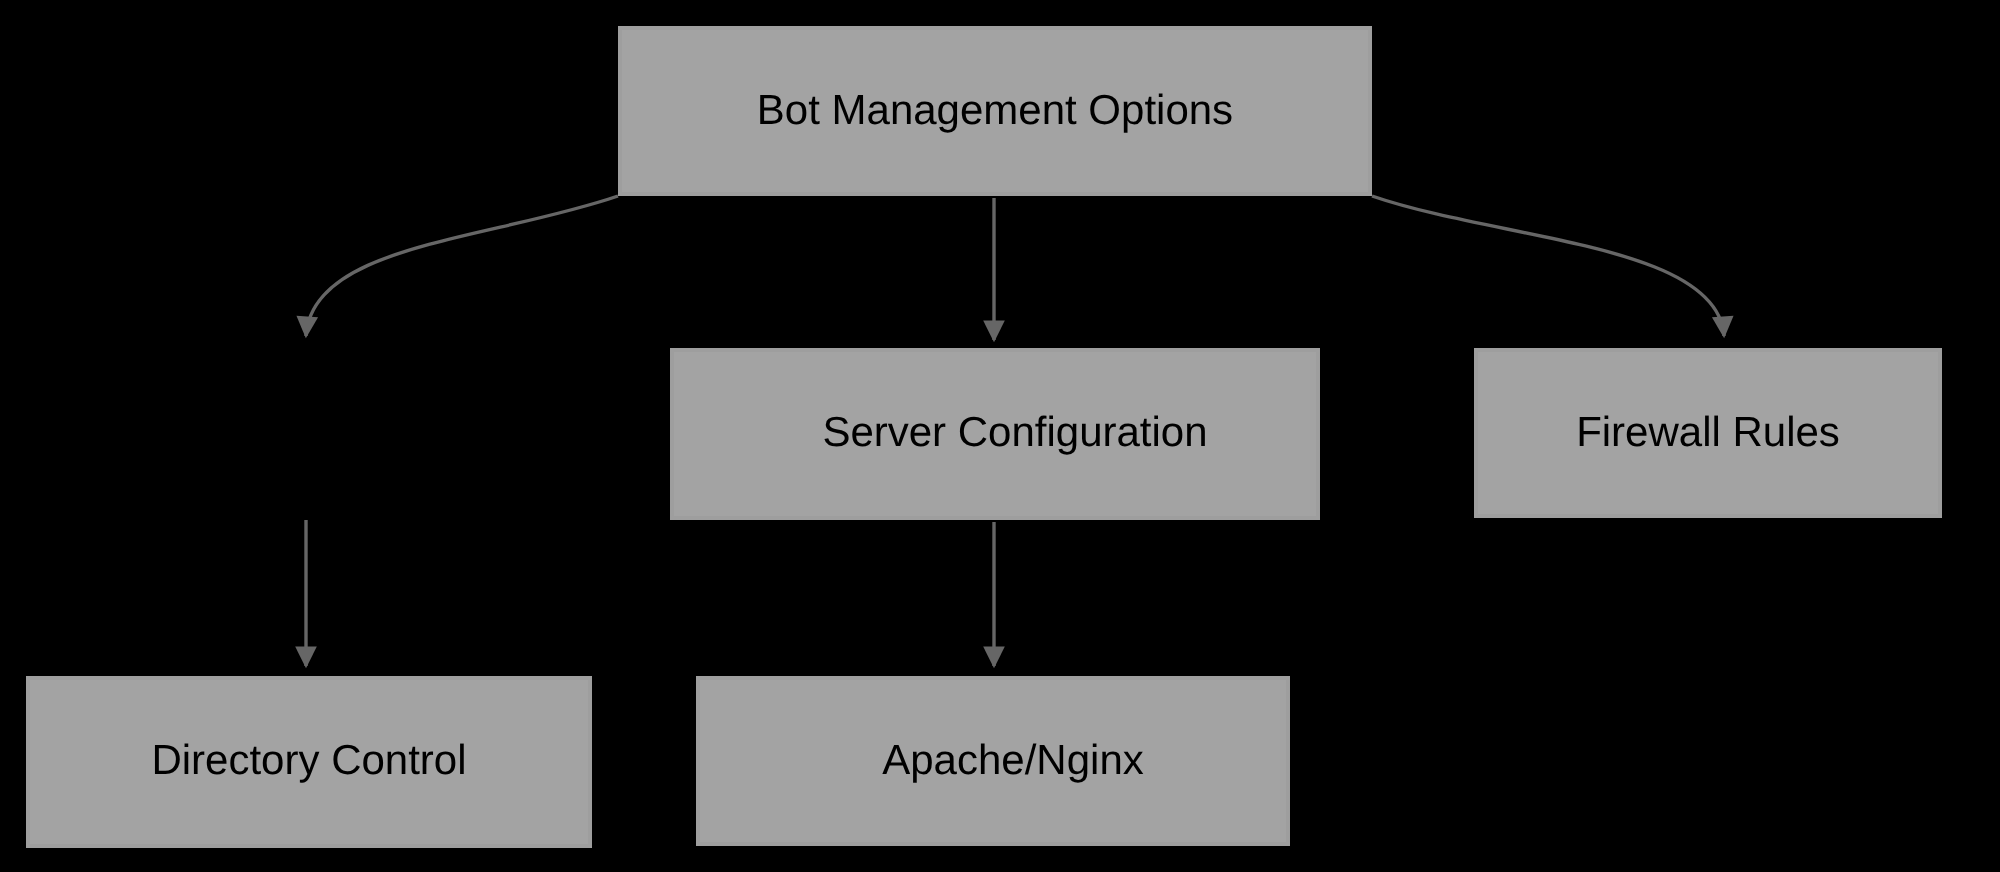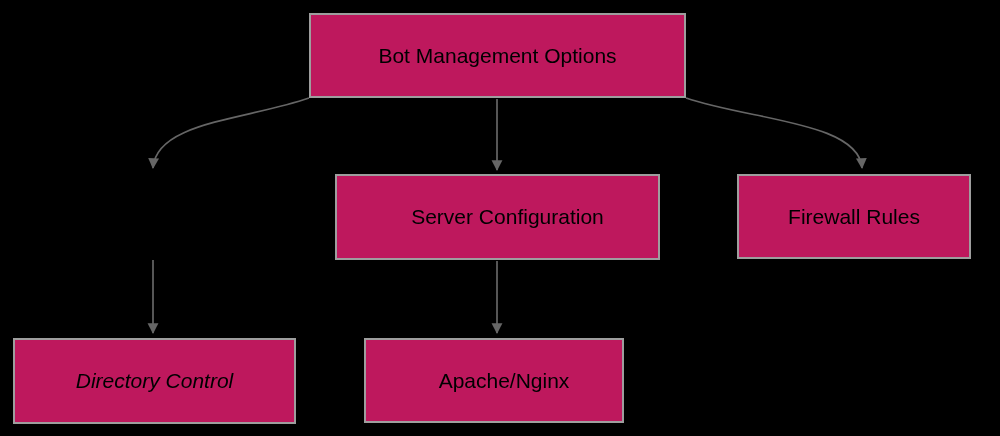--- a/index.html
+++ b/index.html
@@ -18,36 +18,36 @@
   .edges-layer {
     position: absolute;
     left: 0;
     top: 0;
     width: 1000px;
     height: 436px;
   }
   .node {
     position: absolute;
     box-sizing: border-box;
-    background: #be185d;
+    background: #a3a3a3;
     border: 2px solid #9e9e9e;
     display: flex;
     align-items: center;
     justify-content: center;
     color: #000000;
     font-size: 21px;
     text-align: center;
     line-height: 1.2;
   }
   .node-root      { left: 309px; top: 13px;  width: 377px; height: 85px; }
   .node-robots    { left: 54px;  top: 174px; width: 199px; height: 85px; }
   .node-server    { left: 335px; top: 174px; width: 325px; height: 86px; padding-left: 20px; }
   .node-firewall  { left: 737px; top: 174px; width: 234px; height: 85px; }
-  .node-directory { left: 13px;  top: 338px; width: 283px; height: 86px; font-style: italic; }
-  .node-apache    { left: 364px; top: 338px; width: 260px; height: 85px; padding-left: 20px; }
+  .node-directory { left: 13px;  top: 338px; width: 283px; height: 86px; }
+  .node-apache    { left: 348px; top: 338px; width: 297px; height: 85px; padding-left: 20px; }
 </style>
 </head>
 <body>
 
 <div class="canvas">
 
   <svg class="edges-layer" width="1000" height="436" viewBox="0 0 1000 436" xmlns="http://www.w3.org/2000/svg">
     <defs>
       <marker id="arrowhead" markerUnits="userSpaceOnUse" markerWidth="13" markerHeight="13" viewBox="0 0 12 12" refX="10" refY="6" orient="auto">
         <path d="M1,1 L11,6 L1,11 Z" fill="#666666"></path>

